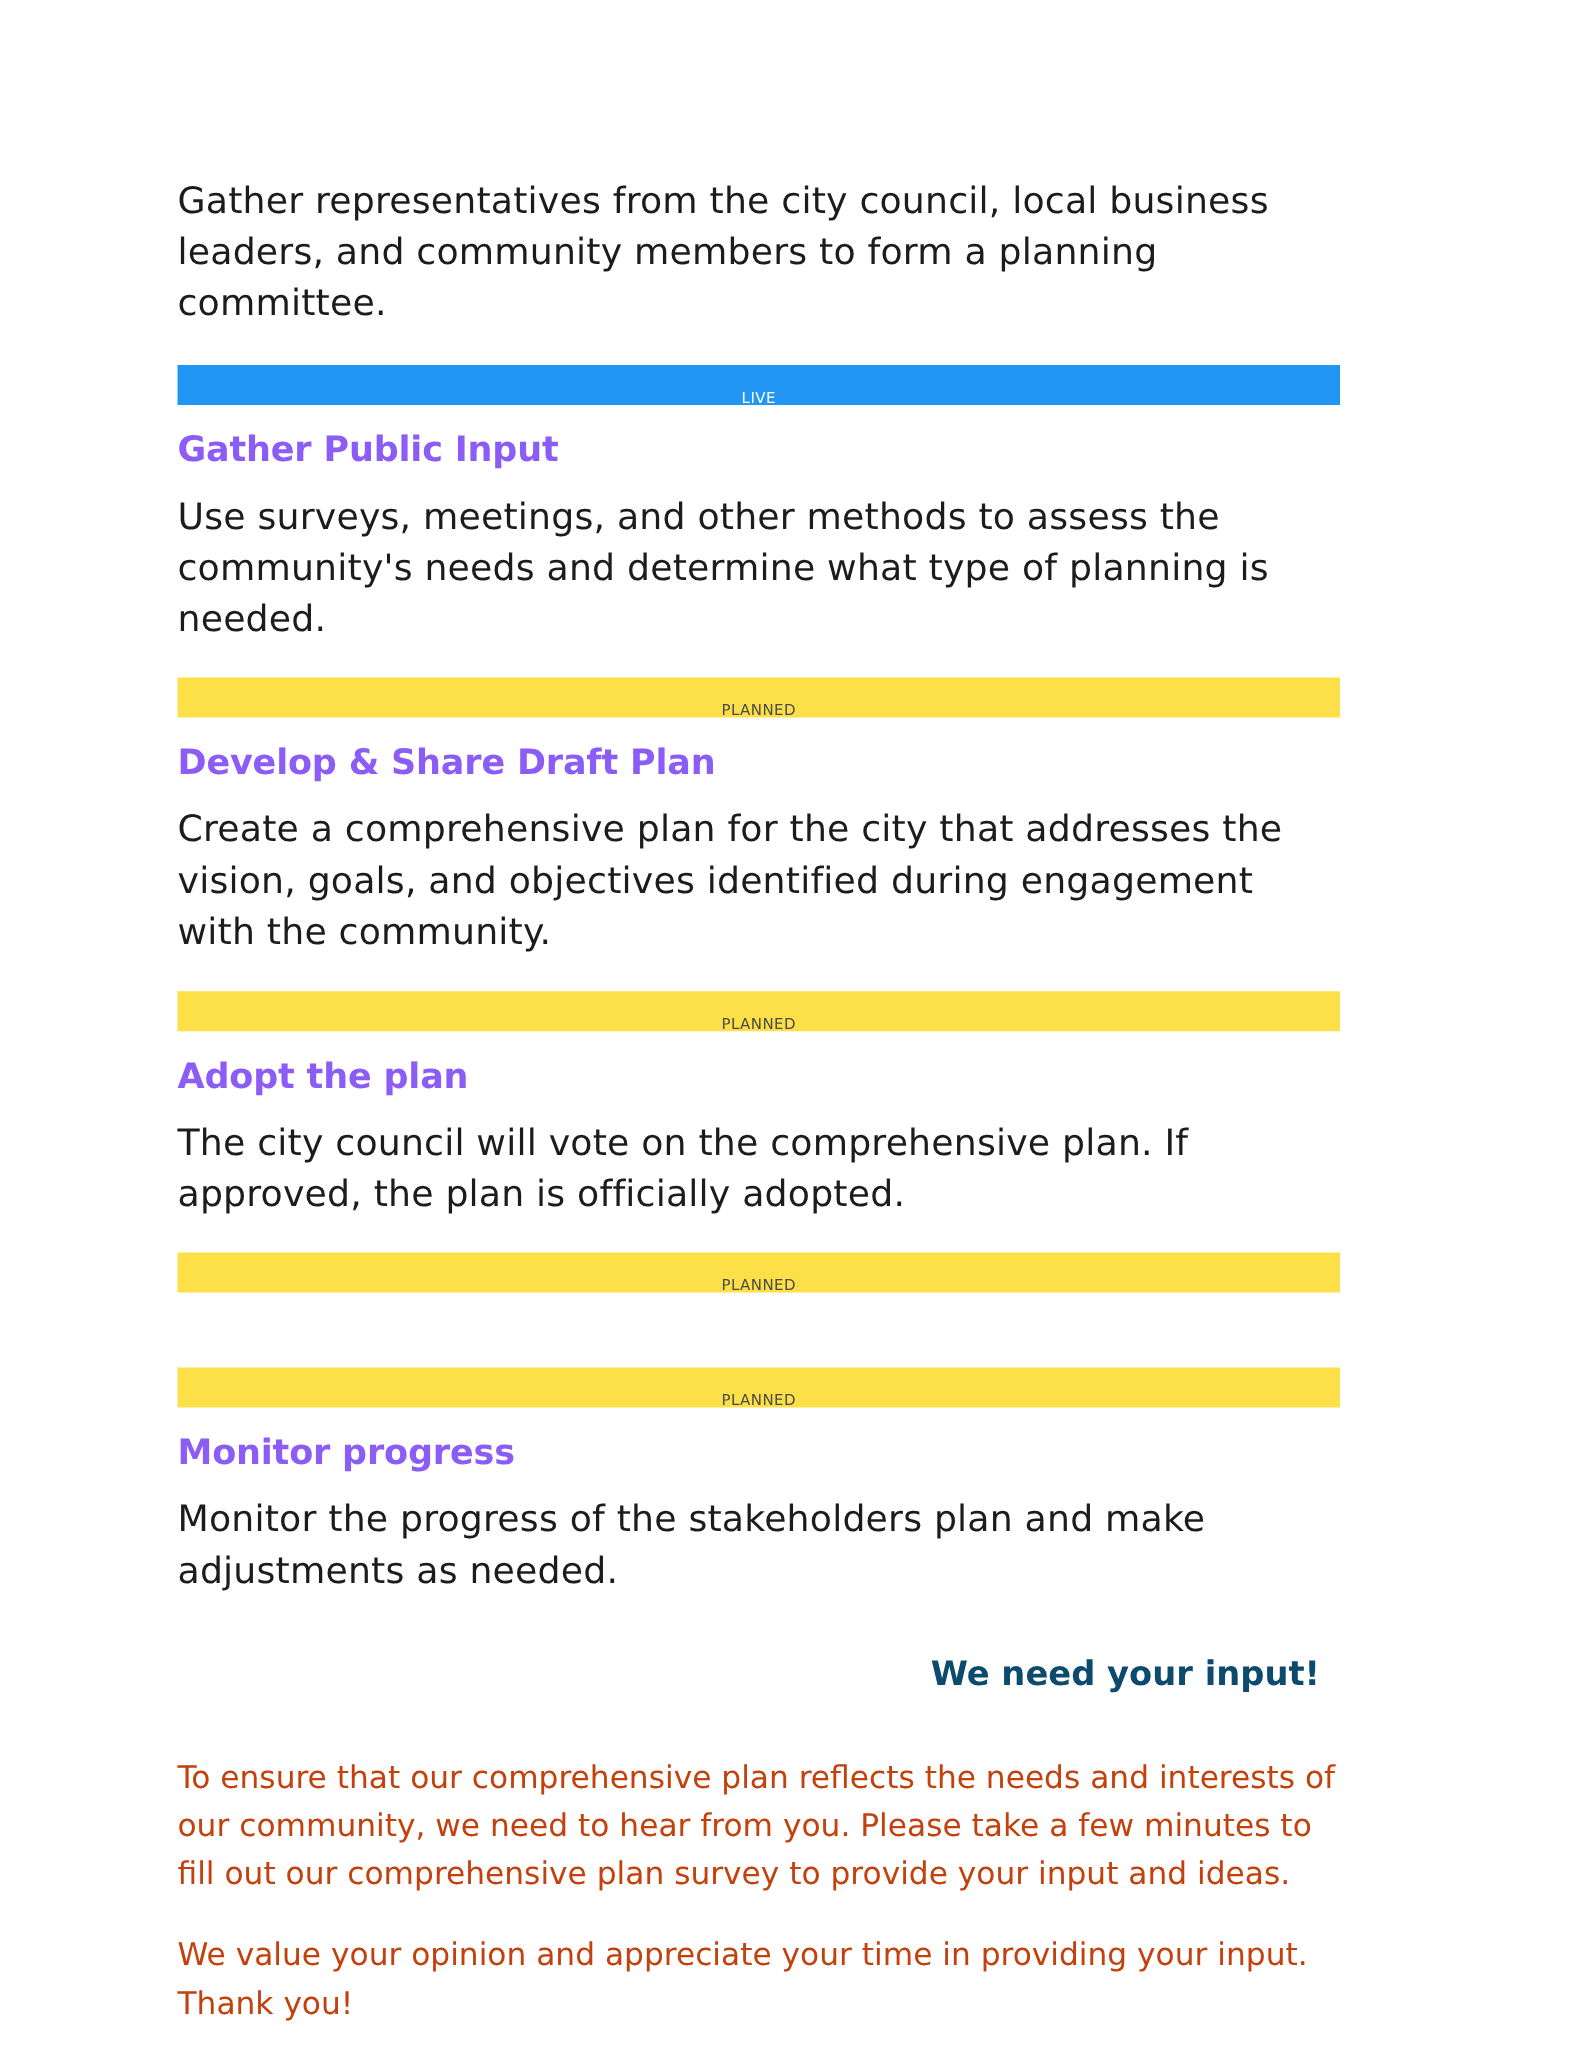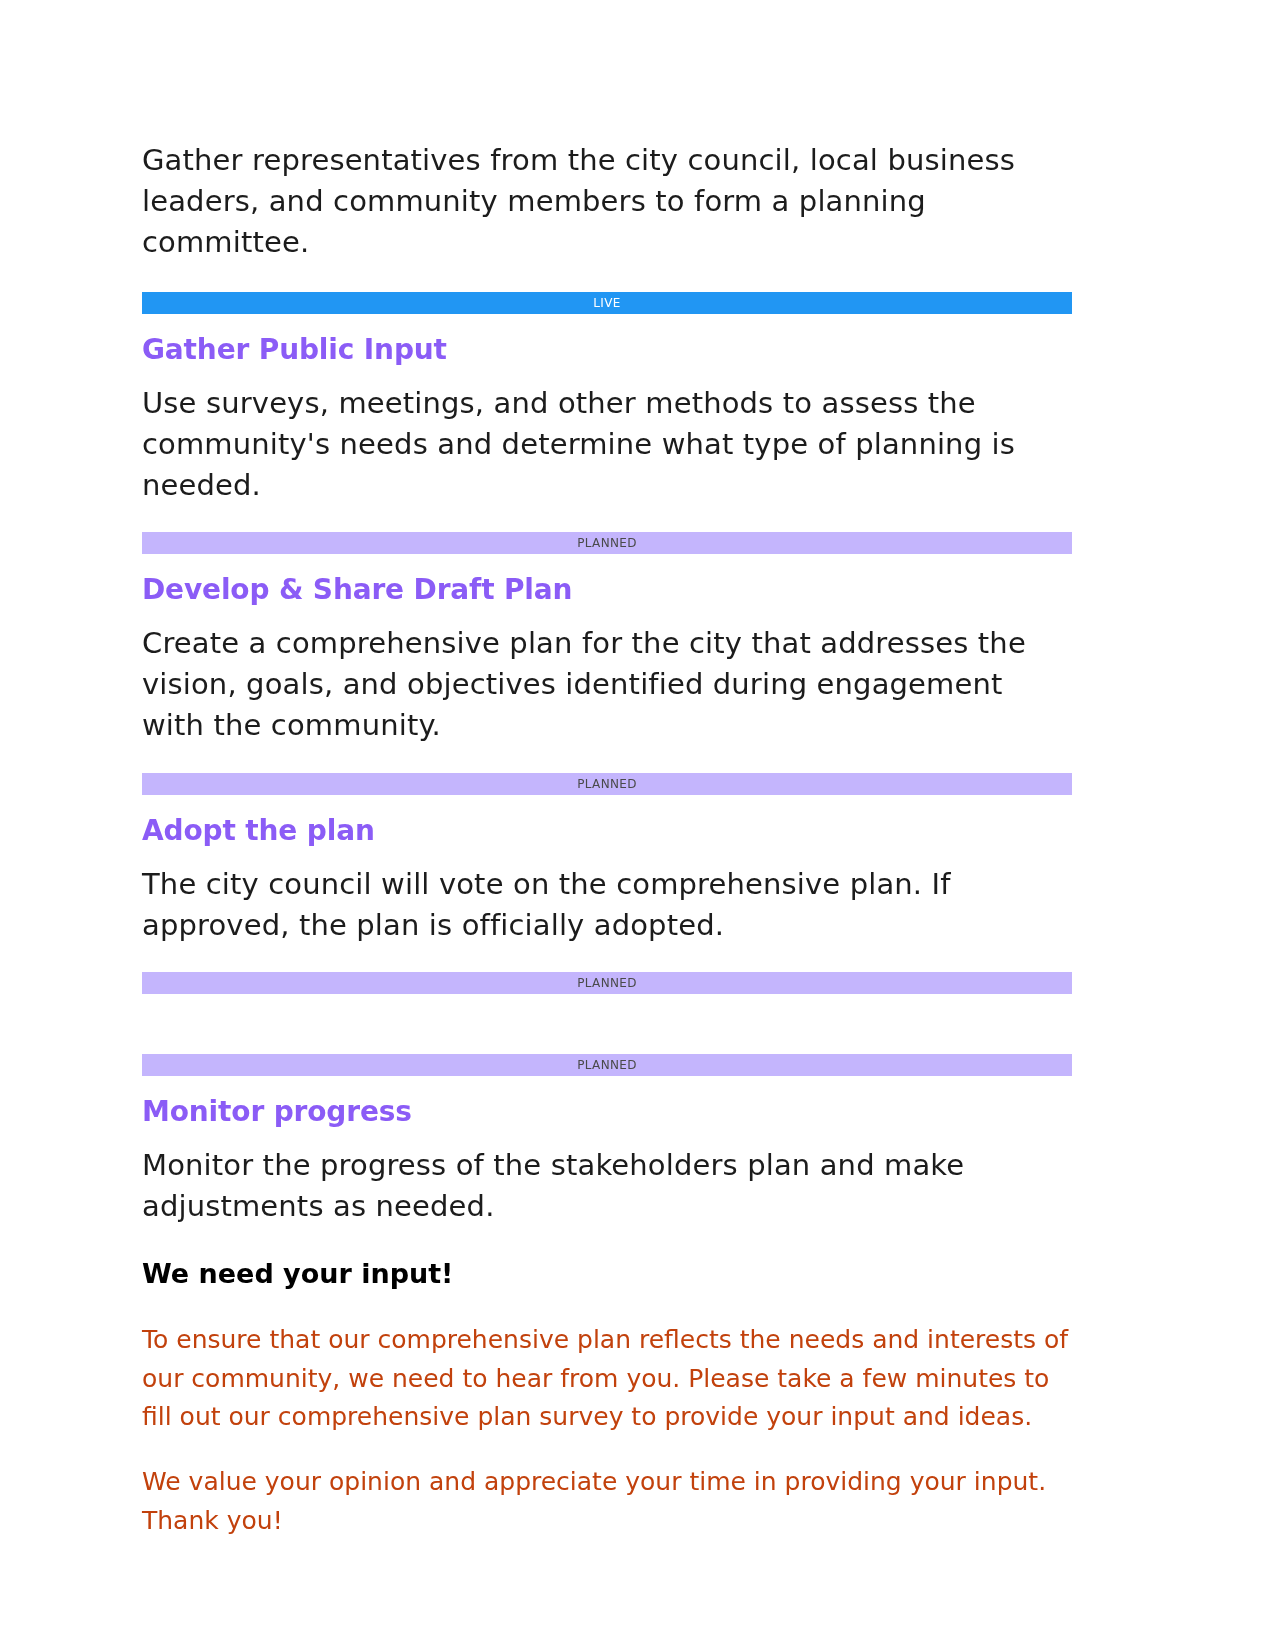--- a/index.html
+++ b/index.html
@@ -37,41 +37,41 @@
     letter-spacing: 0.005em;
   }
 
   .lead-desc {
     margin: 0 0 0 0;
   }
 
   
   .status-bar {
     width: 930px;
-    height: 22px;
+    height: 32px;
     display: flex;
-    align-items: center;
+    align-items: flex-end;
     justify-content: center;
     box-sizing: border-box;
   }
   .status-bar .status-label {
     font-size: 12px;
     line-height: 1;
     letter-spacing: 0.03em;
     font-weight: 400;
     text-transform: uppercase;
   }
   .status-live {
     background: #2196f3;
   }
   .status-live .status-label {
     color: #ffffff;
   }
   .status-planned {
-    background: #c4b5fd;
+    background: #fde047;
   }
   .status-planned .status-label {
     color: #4a4a4a;
   }
 
   
   .step-title {
     font-size: 28px;
     font-weight: 700;
     color: #8b5cf6;
@@ -83,23 +83,24 @@
   
   .gap-after-lead  { height: 28px; }
   .gap-badge-title { height: 18px; }
   .gap-title-desc  { height: 16px; }
   .gap-desc-badge  { height: 26px; }
 
   
   .closing-title {
     font-size: 27px;
     font-weight: 700;
-    color: #000000;
-    margin: 0;
+    color: #0c4a6e;
+    margin: 16px;
     line-height: 1.25;
+    text-align: right;
   }
   .gap-before-closing { height: 30px; }
   .gap-after-closing-title { height: 30px; }
   .closing-p {
     font-size: 25px;
     line-height: 1.55;
     color: #c2410c;
     margin: 0;
     font-weight: 400;
   }

